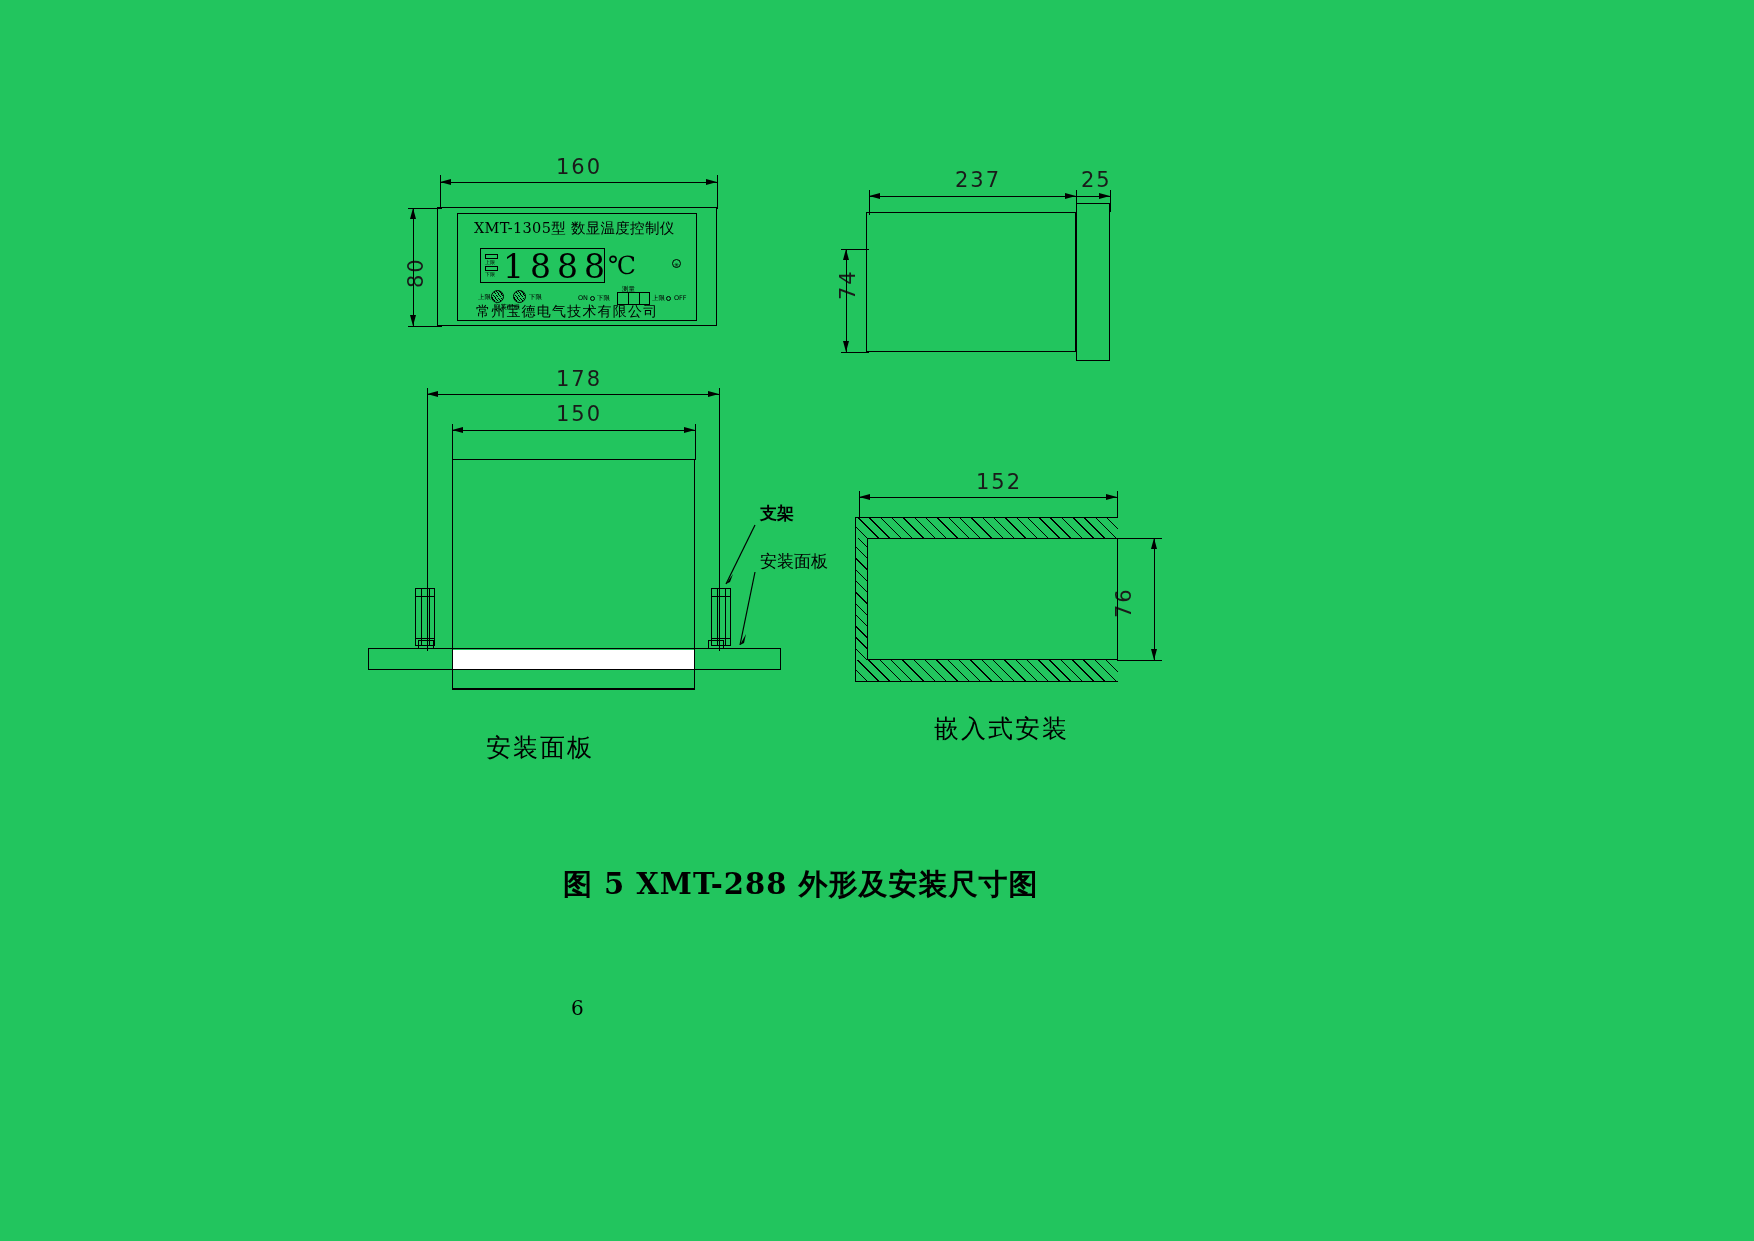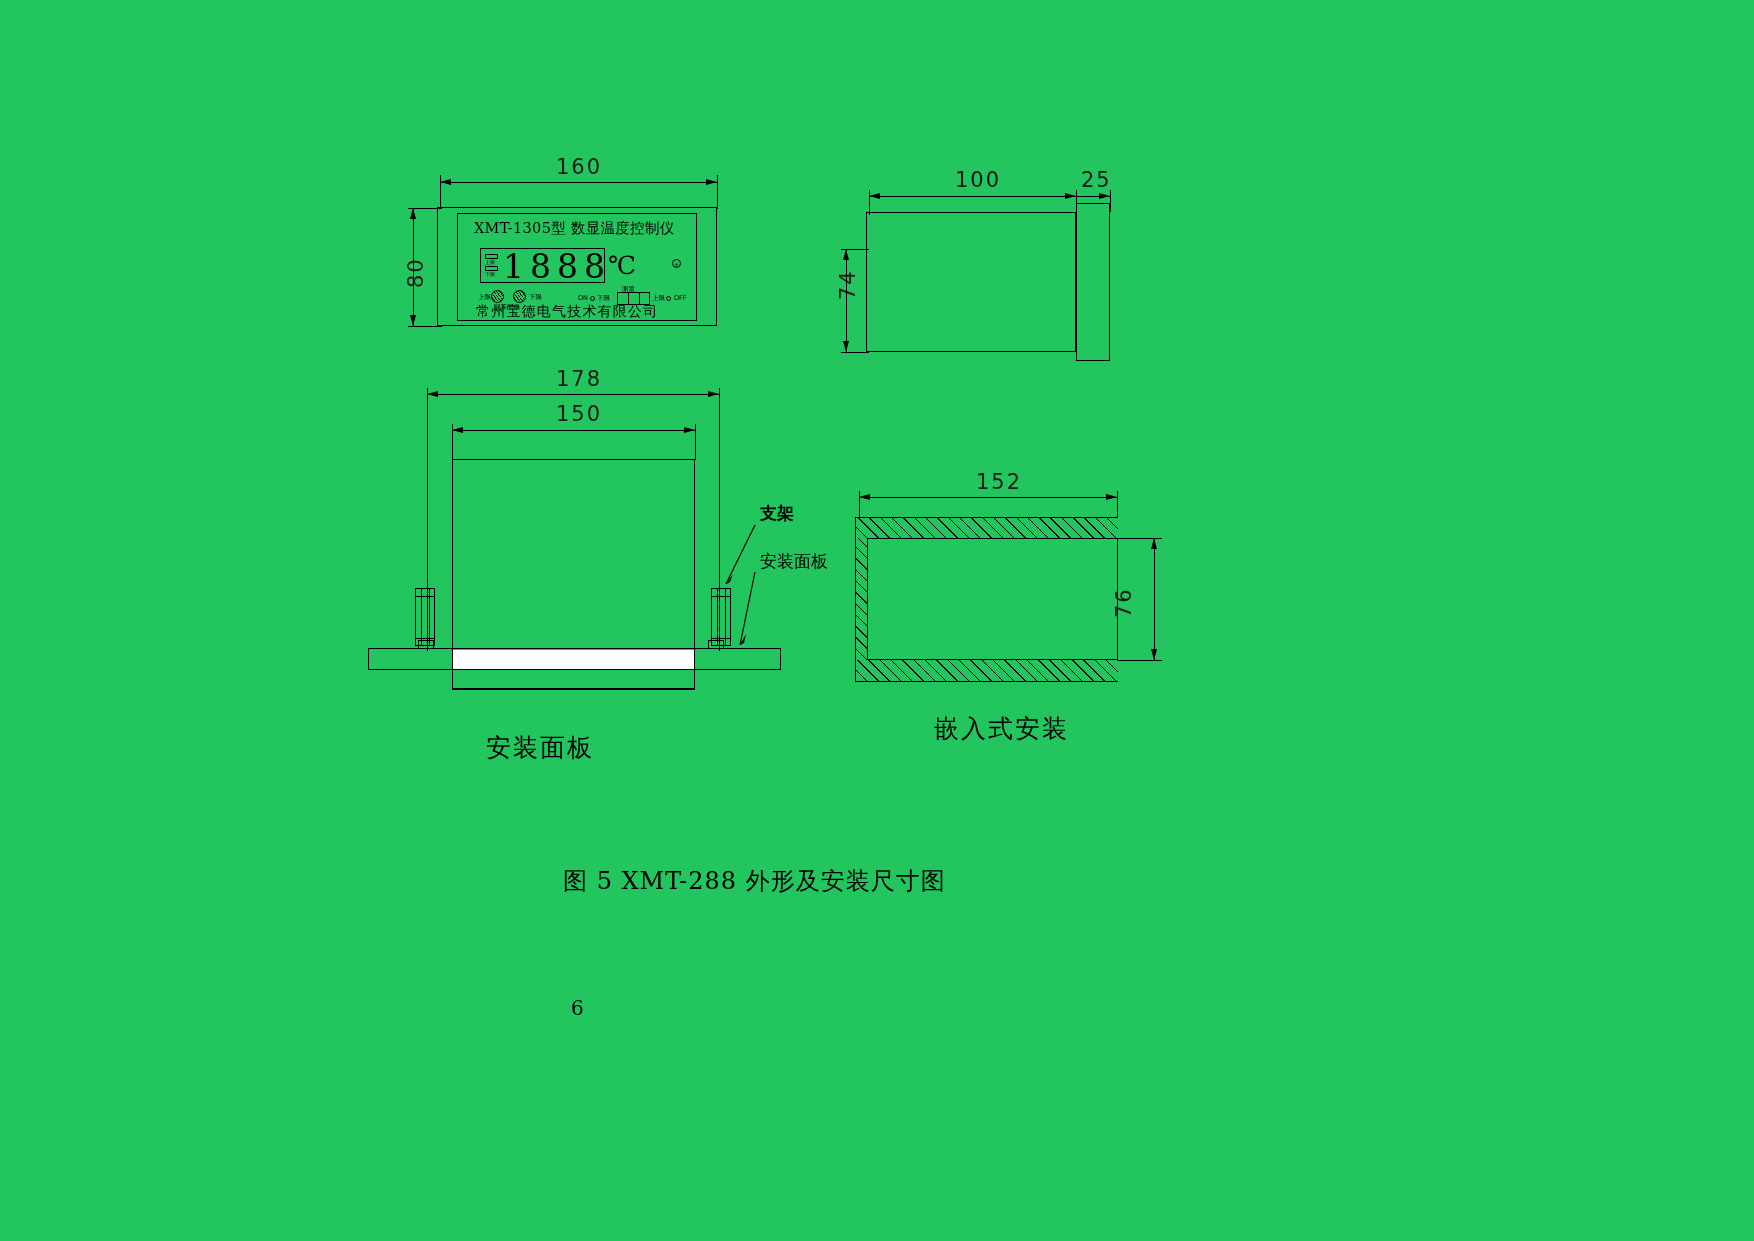--- a/index.html
+++ b/index.html
@@ -187,22 +187,22 @@
     position: absolute;
     box-sizing: border-box;
     background: repeating-linear-gradient(
         45deg, #000 0 1px, transparent 1px 8px);
   }
 
   
   .caption {
     position: absolute;
     font-family: "DejaVu Serif", serif;
-    font-weight: normal;
-    font-size: 24px;
+    font-weight: bold;
+    font-size: 29px;
     letter-spacing: 1px;
     color: #000;
     white-space: nowrap;
   }
   .pagenum {
     position: absolute;
     font-family: "DejaVu Serif", serif;
     font-size: 20px;
     color: #000;
   }
@@ -268,21 +268,21 @@
     <div class="thin-v" style="left:639px; top:292px; height:13px;"></div>
     <div class="micro7" style="left:652px; top:294px;">上限</div>
     <div class="led" style="left:666px; top:296px; width:5px; height:5px;"></div>
     <div class="micro7" style="left:674px; top:294px;">OFF</div>
 
     <div class="face-bottom" style="left:476px; top:303px;">常州宝德电气技术有限公司</div>
   </div>
 
   <div>
 
-    <div class="dim" style="left:955px; top:168px;">100</div>
+    <div class="dim" style="left:955px; top:168px;">237</div>
     <div class="thin-h" style="left:869px; top:196px; width:207px;"></div>
     <div class="arrow-l" style="left:869px; top:193px;"></div>
     <div class="arrow-r" style="left:1065px; top:193px;"></div>
     <div class="thin-v" style="left:869px; top:190px; height:25px;"></div>
     <div class="thin-v" style="left:1076px; top:190px; height:22px;"></div>
 
     <div class="dim" style="left:1081px; top:168px;text-align:right;">25</div>
     <div class="thin-h" style="left:1076px; top:196px; width:34px;"></div>
     <div class="arrow-r" style="left:1099px; top:193px;"></div>
     <div class="thin-v" style="left:1110px; top:190px; height:22px;"></div>

